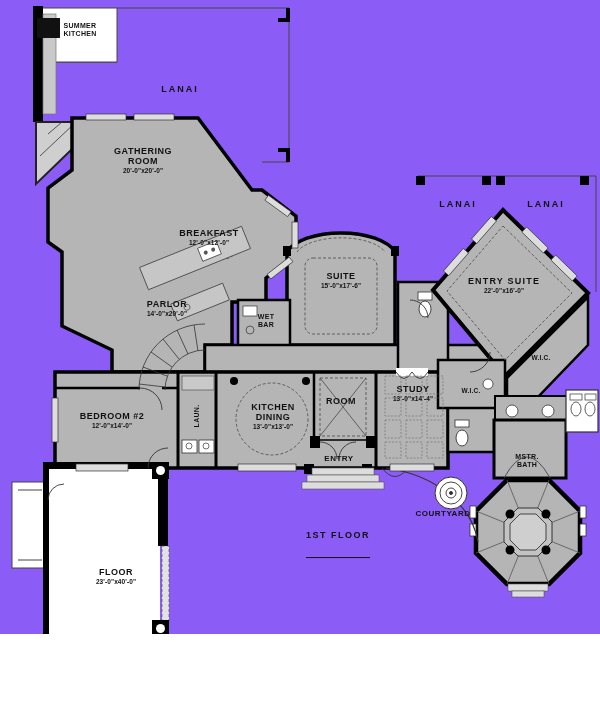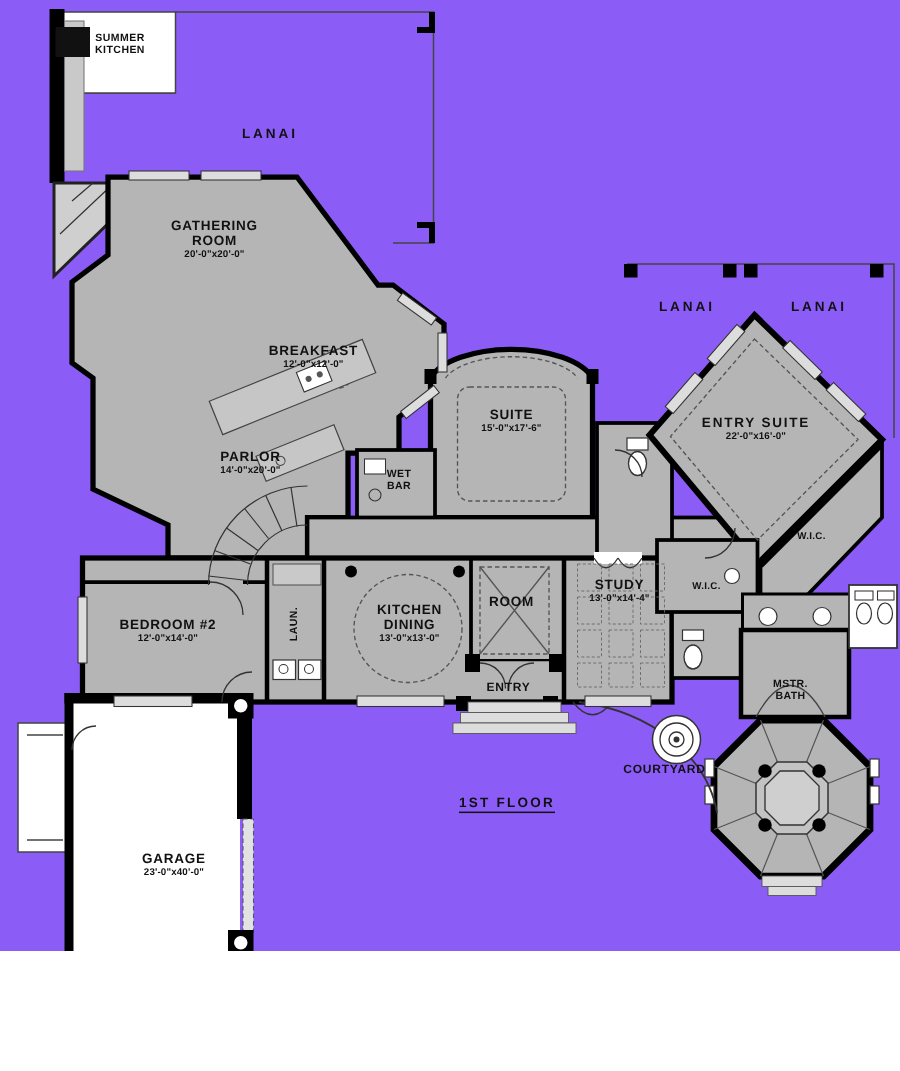--- a/index.html
+++ b/index.html
@@ -7,21 +7,21 @@
          font-family:"Liberation Sans",sans-serif;}
   #plan-svg{position:absolute;left:0;top:0;}
   .lbl{position:absolute;transform:translate(-50%,-50%);text-align:center;color:#111;
        font:700 9px/1.1 "Liberation Sans",sans-serif;letter-spacing:.5px;white-space:nowrap;z-index:5;}
   .lbl .dm{font-size:6.5px;letter-spacing:.1px;font-weight:700;}
   .wrap{white-space:normal;}
   .sm{font-size:7px;letter-spacing:.3px;}
   .xs{font-size:6.5px;letter-spacing:.2px;}
   .md{font-size:8px;}
   .rot{transform:translate(-50%,-50%) rotate(-90deg);}
-  .title-underline{border-bottom:1.5px solid #111;padding-bottom:1px;letter-spacing:1.5px;}
+  .title-underline{border-bottom:1.5px solid #111;padding-bottom:17px;letter-spacing:1.5px;}
 </style>
 </head>
 <body>
 
 <div id="stage">
 
 <svg id="plan-svg" width="600" height="714" viewBox="0 0 600 714">
 
   <g fill="none" stroke="#444" stroke-width="1">
     <path d="M117,8 H289 V162 H262"></path>
@@ -301,21 +301,21 @@
   </div>
   <div class="lbl" style="left:341px;top:402px"><span class="nm">ROOM</span></div>
   <div class="lbl" style="left:413px;top:394px">
     <span class="nm">STUDY</span>
     <div class="dm">13'-0"x14'-4"</div>
   </div>
   <div class="lbl md" style="left:339px;top:459px"><span class="nm">ENTRY</span></div>
   <div class="lbl sm wrap" style="left:527px;top:461px;width:36px"><span class="nm">MSTR. BATH</span></div>
   <div class="lbl md" style="left:443px;top:514px"><span class="nm">COURTYARD</span></div>
   <div class="lbl" style="left:116px;top:577px">
-    <span class="nm">GARAGE</span>
+    <span class="nm">FLOOR</span>
     <div class="dm">23'-0"x40'-0"</div>
   </div>
 
   <div class="lbl" style="left:338px;top:536px">
     <span class="title-underline">1ST FLOOR</span>
   </div>
 
 </div>
 
 </body></html>

